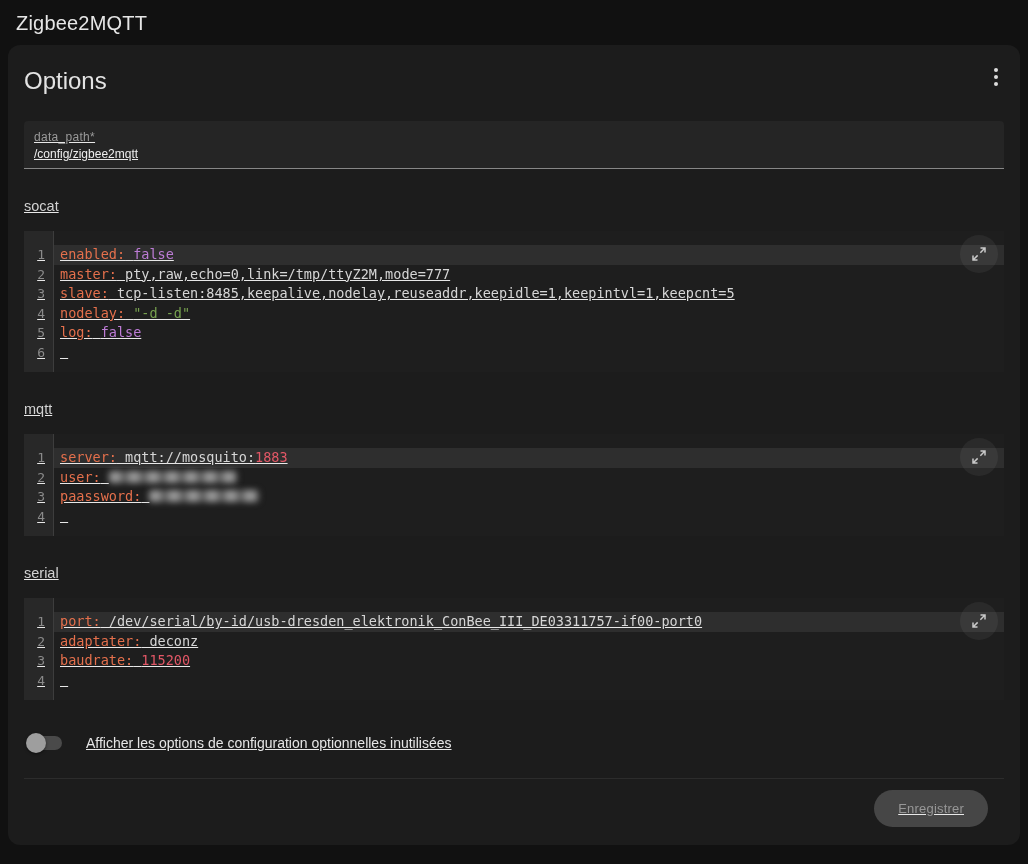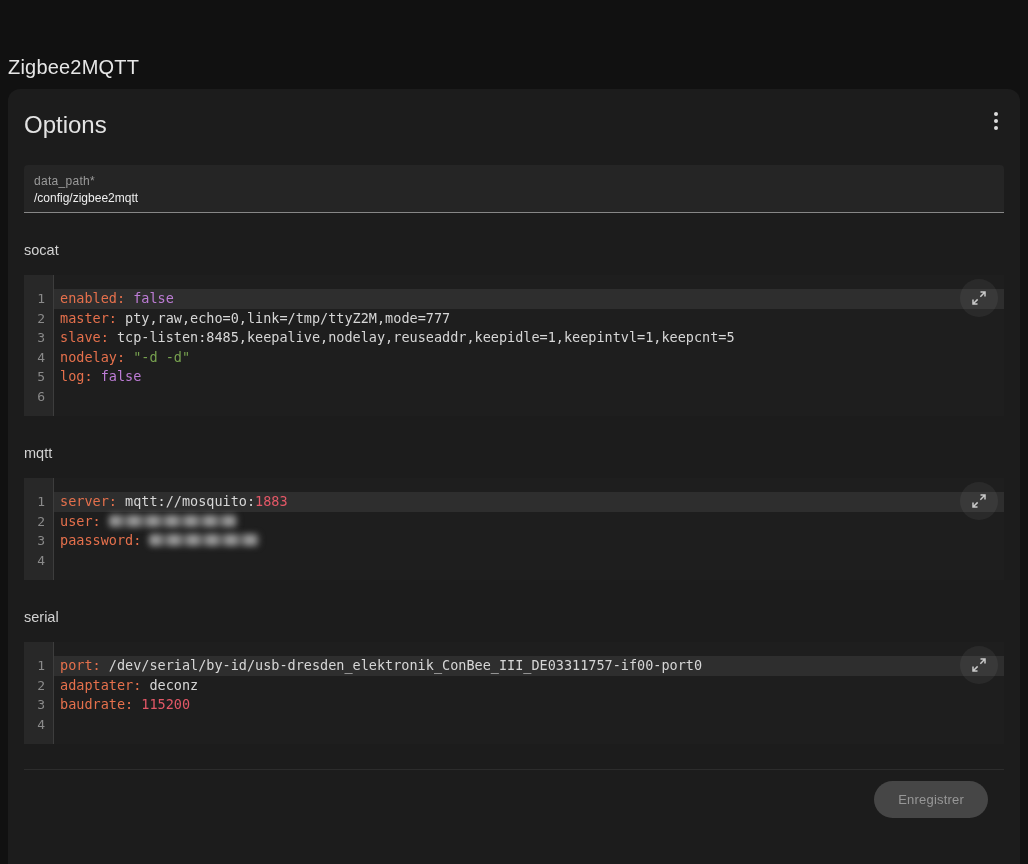--- a/index.html
+++ b/index.html
@@ -3,42 +3,42 @@
 <meta charset="utf-8">
 <style>
   * { margin:0; padding:0; box-sizing:border-box; }
   html,body { width:1028px; height:864px; overflow:hidden; }
   body {
     background: var(--page-bg, #111);
     font-family: "Liberation Sans", sans-serif;
     color: var(--text-primary, #e8e8e8);
   }
   
-  .page-header { padding: 12px 8px 10px; margin-top: 44px; }
+  .page-header { padding: 12px 16px 10px; }
   .page-header h1 { font-size:20px; font-weight:500; color:#e6e6e6; letter-spacing:.2px; }
 
   
   .card {
     margin: 0 8px;
     background: var(--card-bg, #1c1c1c);
     border-radius: 12px;
     position: relative;
     height: 800px;
   }
   .card-header { padding: 22px 16px 0; position: relative; }
   .card-header h2 { font-size: 24px; font-weight: 400; color:#e3e3e3; }
   .kebab-btn {
     position:absolute; top:18px; right:10px;
     background:transparent; border:none; cursor:pointer;
     width:28px; height:28px; display:flex; flex-direction:column;
     align-items:center; justify-content:center; gap:3px;
   }
   .kebab-btn i { width:4px; height:4px; border-radius:50%; background:#dcdcdc; display:block; }
 
-  .card-body { padding: 0 16px; }
+  .card-body { padding: 0 16px; text-decoration: underline; }
 
   
   .field {
     margin-top: 26px;
     background: var(--field-bg, #252525);
     border-radius: 4px 4px 0 0;
     border-bottom: 1px solid #878787;
     padding: 9px 10px 7px;
   }
   .field label { display:block; font-size:12px; color: var(--text-secondary,#9a9a9a); letter-spacing:.3px; }
@@ -210,18 +210,25 @@
             </div>
             <button class="expand-btn">
               <svg viewBox="0 0 24 24">
                 <path d="M10,21V19H6.41L10.91,14.5L9.5,13.09L5,17.59V14H3V21H10M14.5,10.91L19,6.41V10H21V3H14V5H17.59L13.09,9.5L14.5,10.91Z"></path>
               </svg>
             </button>
           </div>
         </div>
       </div>
 
+    <div class="toggle-row">
+      <div class="switch">
+        <div class="track"></div>
+        <div class="thumb"></div>
+      </div>
+      <span class="toggle-label">Afficher les options de configuration optionnelles inutilisées</span>
+    </div>
 
     <div class="card-footer">
       <button class="save-btn" disabled="">Enregistrer</button>
     </div>
   </div>
 </div>
 
 </body></html>

